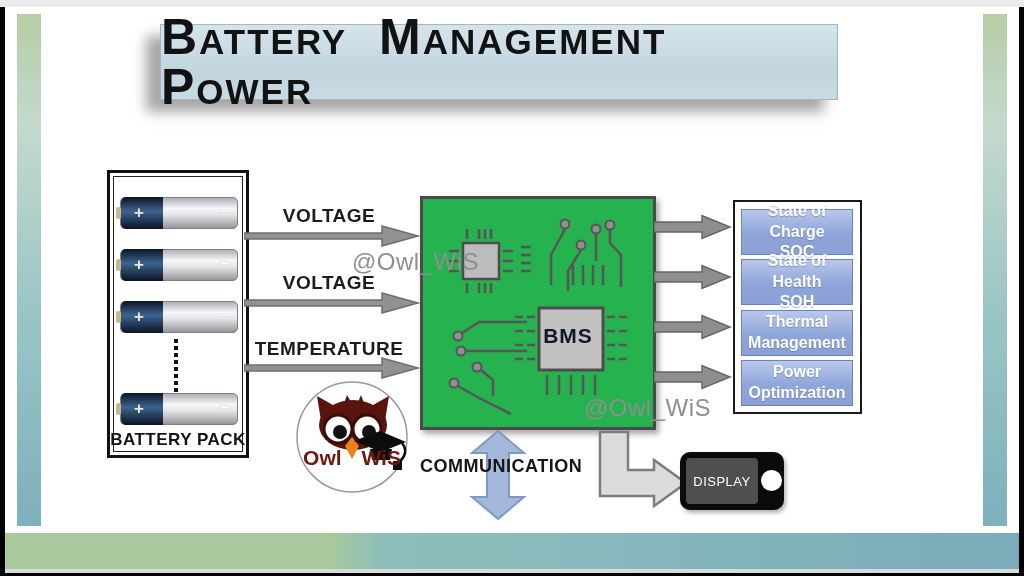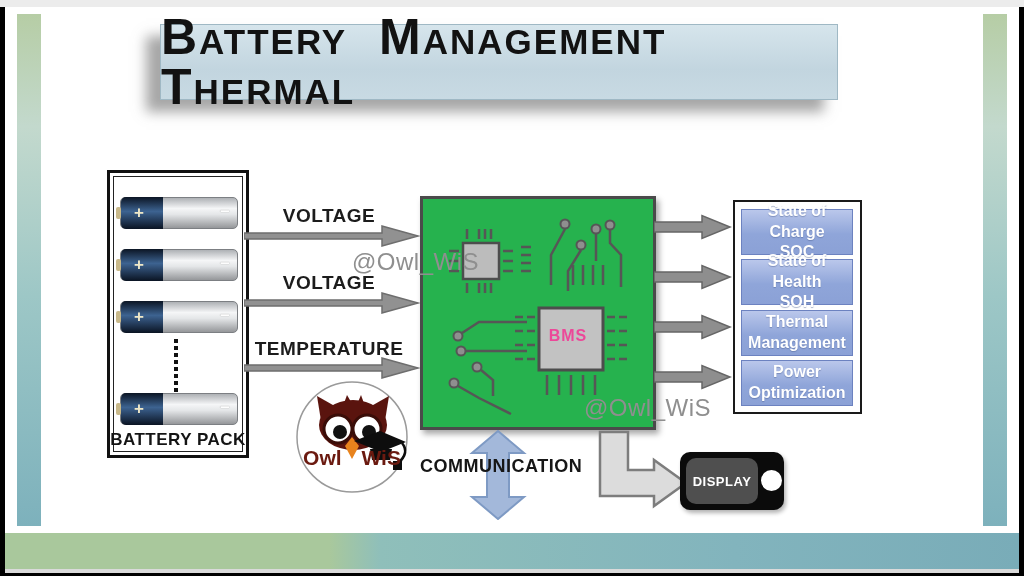--- a/index.html
+++ b/index.html
@@ -53,39 +53,39 @@
   
   .input-label{left:244px;width:170px;text-align:center;font-size:19px;font-weight:bold;
     color:#1c1c1c;letter-spacing:0.5px;}
 
   .watermark{color:#8f8f8f;font-size:24px;z-index:30;letter-spacing:0.5px;}
 
   
   .pcb{left:420px;top:196px;width:230px;height:228px;background:#26b24e;
     border:3px solid #4a4a4a;box-shadow:3px 4px 6px rgba(0,0,0,.35);}
   .bms-label{left:536px;top:305px;width:64px;height:62px;display:flex;align-items:center;
-    justify-content:center;font-size:16px;font-weight:600;letter-spacing:1px;color:#ec4899;z-index:5;}
+    justify-content:center;font-size:21px;font-weight:600;letter-spacing:1px;color:#0f172a;z-index:5;}
 
   
   .out-panel{left:733px;top:200px;width:125px;height:210px;background:#fff;border:2.5px solid #1a1a1a;}
   .out-box{position:absolute;left:6px;width:110px;height:44px;border:1px solid #6c82c0;
     background:linear-gradient(180deg,#bac7eb 0%,#8fa5d9 55%,#8ba1d6 100%);
     display:flex;flex-direction:column;align-items:center;justify-content:center;
     color:#fff;font-weight:bold;font-size:16px;line-height:1.3;text-align:center;
     text-shadow:0 1px 1px rgba(70,90,140,.45);}
 
   .comm-label{left:420px;width:158px;top:456px;text-align:center;font-size:18px;font-weight:bold;
     color:#161616;letter-spacing:0.5px;}
 
   
   .display-dev{left:680px;top:452px;width:104px;height:58px;background:#0b0b0b;border-radius:10px;
     box-shadow:2px 3px 4px rgba(0,0,0,.3);}
   .display-screen{position:absolute;left:6px;top:6px;width:72px;height:46px;background:#4f4f4f;
-    border-radius:10px;display:flex;align-items:center;justify-content:center;
-    color:#fff;font-size:13px;font-weight:700;letter-spacing:0.5px;}
+    border-radius:4px;display:flex;align-items:center;justify-content:center;
+    color:#fff;font-size:13px;font-weight:400;letter-spacing:0.5px;}
   .display-btn{position:absolute;left:81px;top:18px;width:21px;height:21px;border-radius:50%;background:#fff;}
 
   
   .logo-text{left:300px;top:446px;width:104px;text-align:center;color:#6b1a10;
     font-size:21px;font-weight:bold;word-spacing:14px;z-index:6;}
 </style>
 </head>
 <body>
 
 <div id="stage">
@@ -94,21 +94,21 @@
   <div class="abs edge-left"></div>
   <div class="abs edge-right"></div>
   <div class="abs edge-bottom-gray"></div>
   <div class="abs edge-bottom-black"></div>
 
   <div class="abs side-bar left"></div>
   <div class="abs side-bar right"></div>
   <div class="abs bottom-bar"></div>
 
   <div class="abs banner">
-    <div class="banner-title">Battery Management Thermal</div>
+    <div class="banner-title">Battery Management Power</div>
   </div>
 
   <div class="abs pack">
     <div class="pack-inner"></div>
     <div class="battery" style="top:24px;">
       <div class="dark"></div>
       <span class="plus">+</span>
       <span class="minus">−</span>
       <div class="nub"></div>
     </div>

